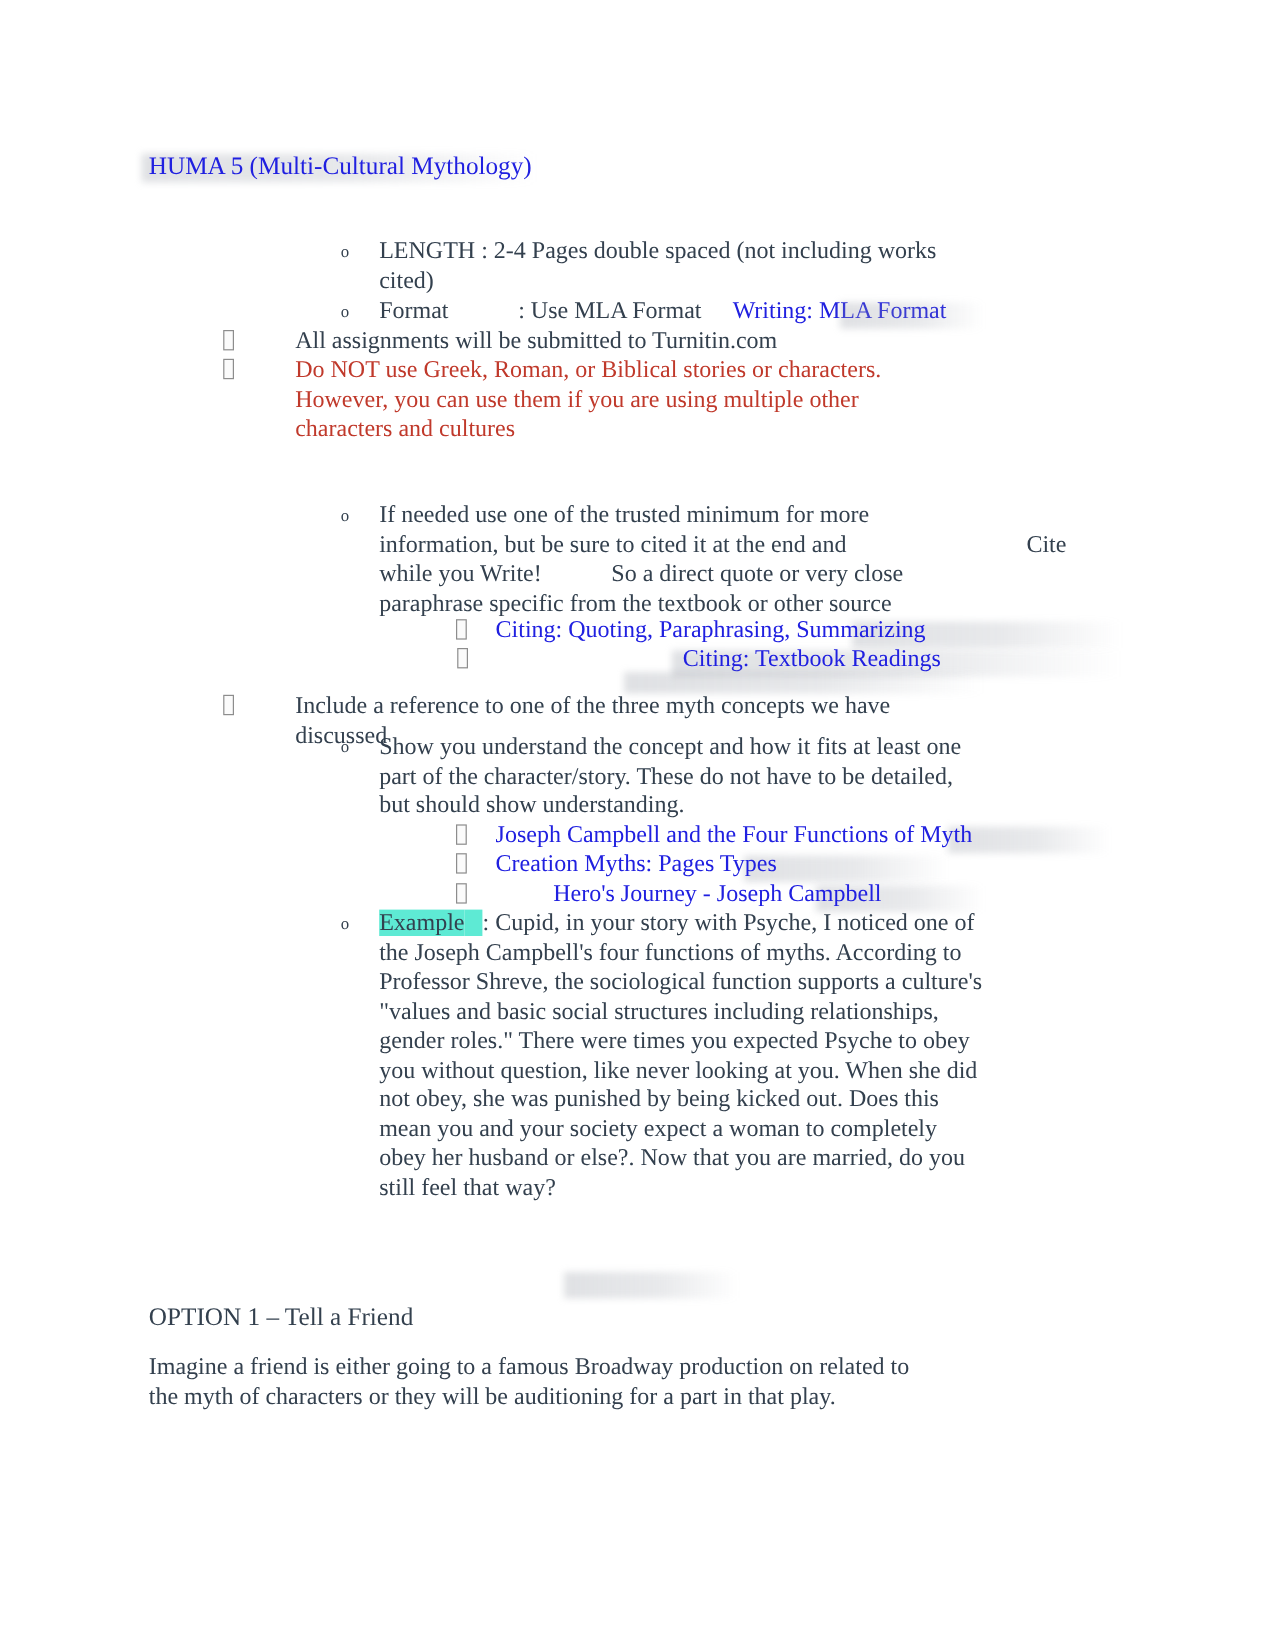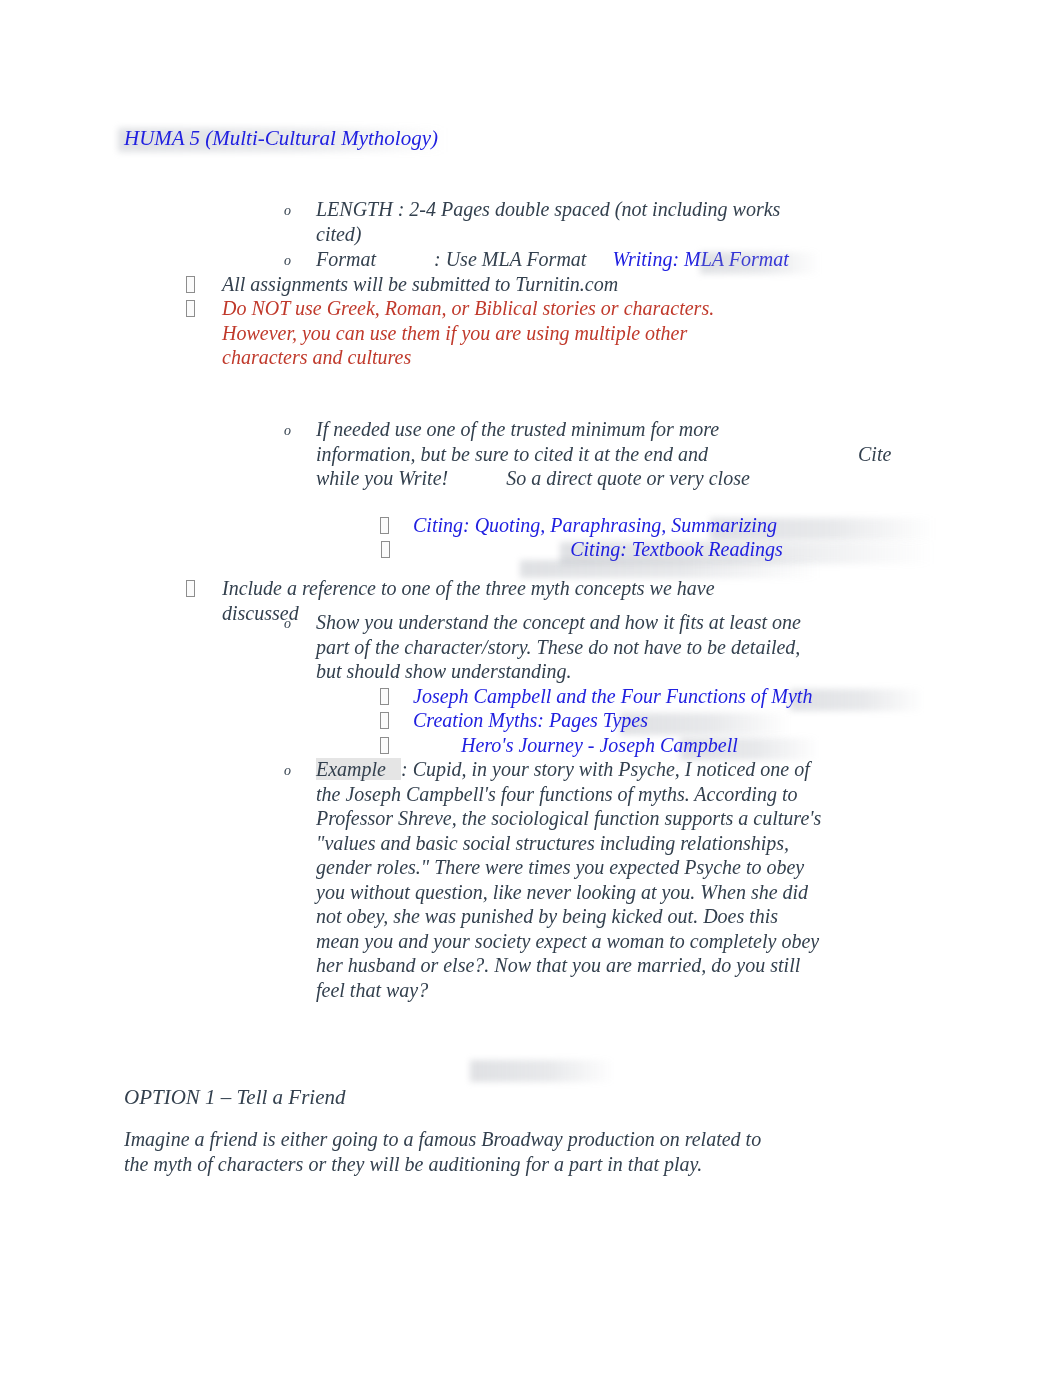--- a/index.html
+++ b/index.html
@@ -16,21 +16,20 @@
     color: #33404e;
     -webkit-font-smoothing: antialiased;
   }
   .page {
     position: absolute;
     left: 0; top: 0;
     width: 1062px;
     height: 1377px;
     background: #fff;
     overflow: hidden;
-    font-style: italic;
   }
 
   
   .doc-title {
     position: absolute;
     left: 124px;
     top: 125px;
     font-size: 21px;
     line-height: 26px;
     color: #2020e0;
@@ -46,20 +45,21 @@
 
   .blk {
     position: absolute;
     font-size: 20px;
     line-height: 24.5px;
   }
 
   .lvl1 {            
     left: 186px;
     width: 700px;
+    padding-left: 24px;
   }
   .lvl1 .bul {
     position: absolute;
     left: 0;
     top: 0;
     width: 10px;
   }
   .lvl1 .txt {
     display: block;
     margin-left: 36px;
@@ -100,21 +100,21 @@
     display: inline-block;
     width: 7px;
     height: 15px;
     border: 1px solid #8d8d8d;
     background: #fbfbfb;
     vertical-align: -2px;
   }
 
   .red   { color: #c0392b; }
   .link  { color: #2020e0; }
-  .hl    { background: #e5e5e5; }
+  .hl    { background: #5eead4; }
   .tab   { display: inline-block; width: 58px; }
   .tab-s { display: inline-block; width: 26px; }
   .tab-l { display: inline-block; width: 150px; }
 
   .heading {
     position: absolute;
     left: 124px;
     font-size: 21px;
     line-height: 26px;
     white-space: nowrap;
@@ -158,20 +158,21 @@
     <span class="txt">Do NOT use Greek, Roman, or Biblical stories or characters. However, you can use them if you are using multiple other characters and cultures</span>
   </div>
 
 
   <div class="blk lvl2" style="top:417px; width:640px;">
     <span class="bul">o</span>
     <span class="txt">
       <span>If needed use one of the trusted minimum for more</span><br>
       <span>information, but be sure to cited it at the end and</span><span class="tab-l"></span><span>Cite</span><br>
       <span>while you Write!</span><span class="tab"></span><span>So a direct quote or very close</span><br>
+      <span>paraphrase specific from the textbook or other source</span>
     </span>
   </div>
 
   <div class="shade" style="left:710px; top:518px; width:225px; height:22px;"></div>
   <div class="blk lvl3" style="top:513px;">
     <span class="bul"><span class="boxglyph"></span></span>
     <span class="txt link">Citing: Quoting, Paraphrasing, Summarizing</span>
   </div>
 
   <div class="shade" style="left:560px; top:542px; width:375px; height:22px;"></div>

